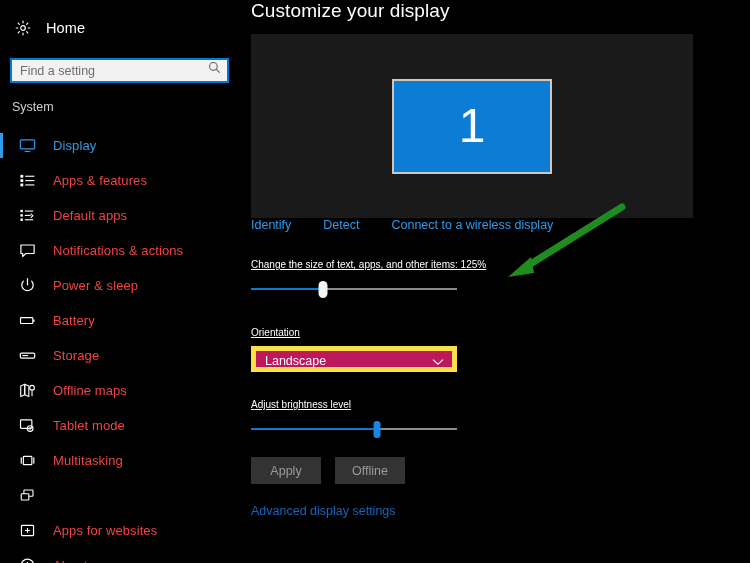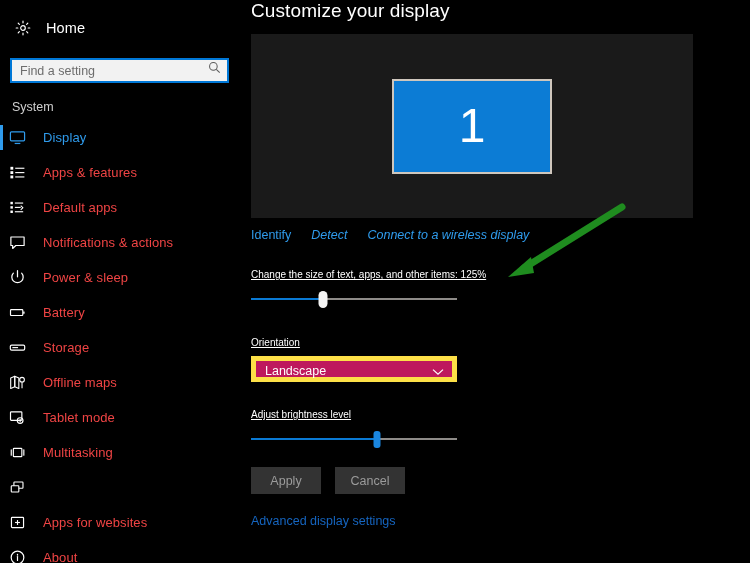--- a/index.html
+++ b/index.html
@@ -61,29 +61,29 @@
     color: #333;
     height: 100%;
   }
   .search-input::placeholder { color: #6d6d6d; opacity: 1; }
 
   .group-label {
     color: #cfcfcf;
     font-size: 12.5px;
     padding-left: 12px;
     margin-top: 17px;
-    margin-bottom: 6px;
+    margin-bottom: 14px;
   }
 
   .nav-item {
     position: relative;
     display: flex;
     align-items: center;
     height: 35px;
-    padding-left: 8px;
+    padding-left: 18px;
     gap: 17px;
     cursor: default;
   }
   .nav-item .nav-label {
     font-size: 13px;
     color: #ef4444;
     letter-spacing: .1px;
     white-space: nowrap;
   }
   .nav-item.selected .nav-label { color: #2f9bec; }
@@ -137,31 +137,30 @@
   .monitor-number {
     color: #ffffff;
     font-size: 48px;
     font-weight: 300;
     line-height: 1;
     font-family: "Liberation Sans", sans-serif;
   }
 
   .link-row {
     display: flex;
-    gap: 0px;
-    margin-top: 10px;
+    gap: 12px;
     text-align: right;
   }
   .link {
     color: #2f9bec;
     font-size: 12.5px;
     cursor: pointer;
     white-space: nowrap;
   }
-  .link-row .link + .link { margin-left: 20px; font-style: italic; }
+  .link-row .link + .link { margin-left: 20px; }
 
   .field-label {
     color: #ffffff;
     font-size: 10px;
     margin-top: 27px;
     white-space: nowrap;
     text-decoration: underline;
   }
 
   
@@ -467,21 +466,21 @@
     <div class="field-label">Adjust brightness level</div>
 
     <div class="slider">
       <div class="track"></div>
       <div class="fill" id="bright-fill" style="width: 61%;"></div>
       <div class="thumb-bright" id="bright-thumb" style="left: 61%;"></div>
     </div>
 
     <div class="button-row">
       <button class="btn">Apply</button>
-      <button class="btn">Cancel</button>
+      <button class="btn">Offline</button>
     </div>
 
     <span class="advanced-link">Advanced display settings</span>
 
   </div>
 
   <svg id="annotation-arrow" viewBox="0 0 132 82">
     <line x1="124" y1="7" x2="26" y2="68" stroke="#1f8c1f" stroke-width="7" stroke-linecap="round"></line>
     <polygon points="10,77 33,57 36,73" fill="#1f8c1f"></polygon>
   </svg>

